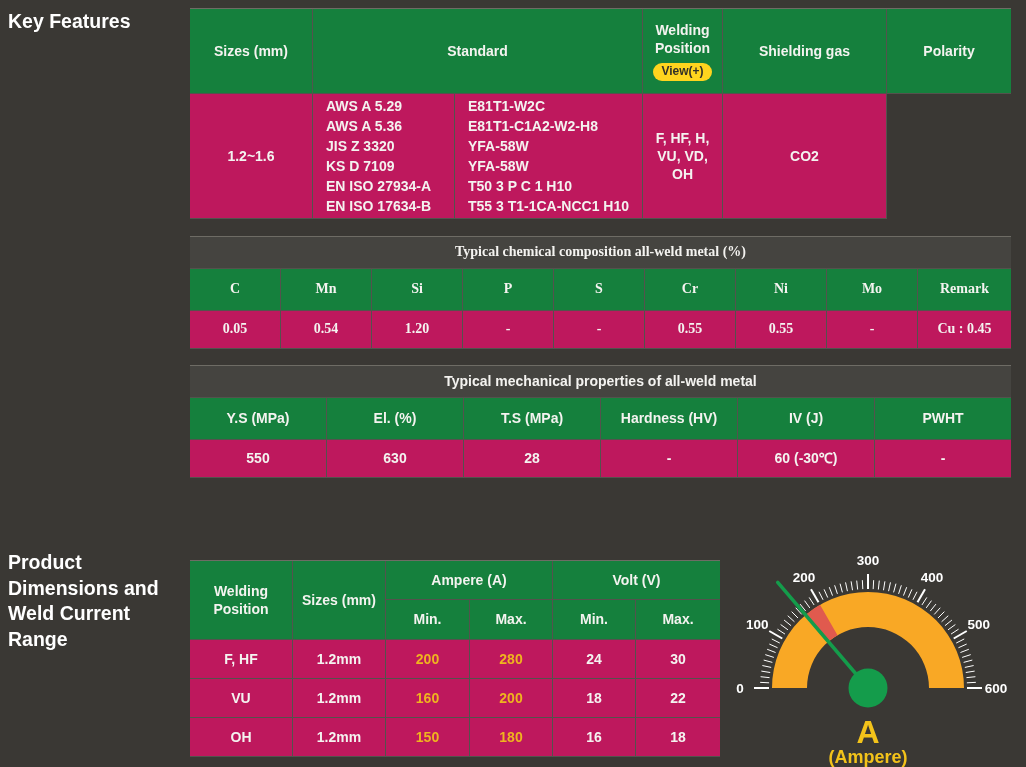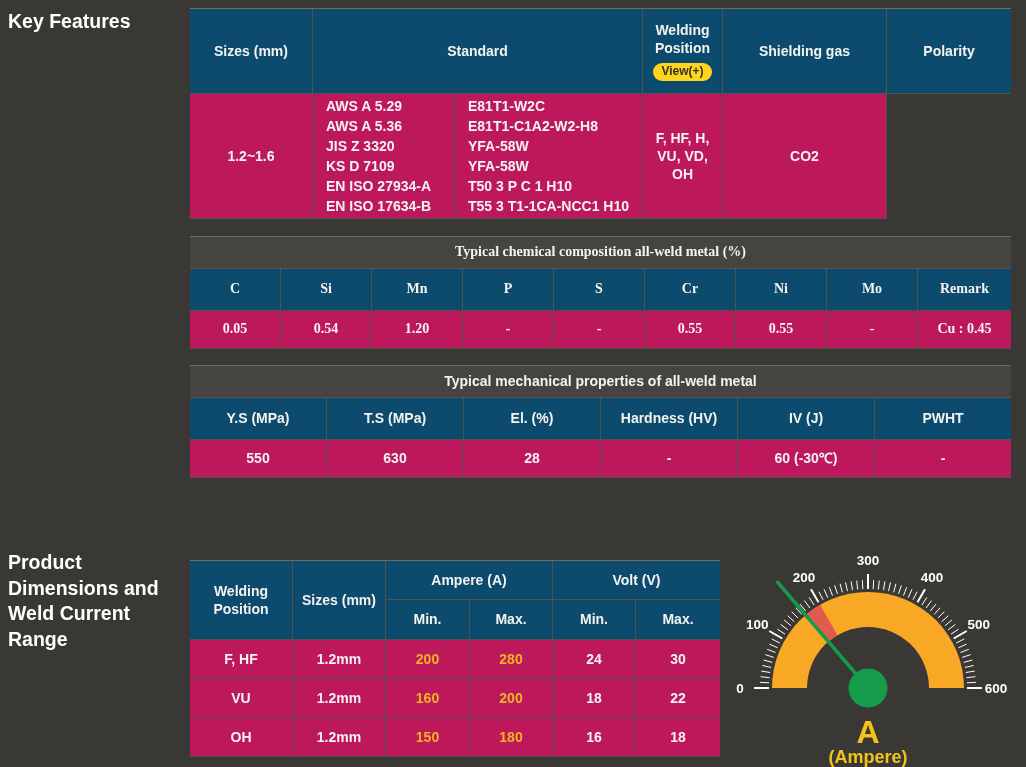--- a/index.html
+++ b/index.html
@@ -30,21 +30,21 @@
   .cell {
     display:flex; flex-direction:column;
     align-items:center; justify-content:center;
     text-align:center;
     border-right:1px solid #54524d;
     border-bottom:1px solid #54524d;
     padding:2px 4px;
     line-height:1.3;
   }
   .cell.last { border-right:none; }
-  .head { background:#0c4a6e; }
+  .head { background:#15803d; }
   .bodyc { background:#be185d; }
   .caption { grid-column:1 / -1; background:#454440; border-right:none; }
 
   
   .t1 { top:8px; width:821px;
         grid-template-columns:123px 142px 188px 80px 164px 124px;
         grid-template-rows:85px 125px; }
   .t1 .std-head { grid-column:2 / 4; }
   .std-list { align-items:flex-start; text-align:left; padding-left:13px; line-height:20px; }
 
@@ -113,44 +113,44 @@
       <div>T50 3 P C 1 H10</div>
       <div>T55 3 T1-1CA-NCC1 H10</div>
     </div>
     <div class="cell bodyc">F, HF, H, VU, VD, OH</div>
     <div class="cell bodyc">CO2</div>
   </div>
 
   <div class="tbl t2">
     <div class="cell caption">Typical chemical composition all-weld metal (%)</div>
     <div class="cell head">C</div>
+    <div class="cell head">Mn</div>
     <div class="cell head">Si</div>
-    <div class="cell head">Mn</div>
     <div class="cell head">P</div>
     <div class="cell head">S</div>
     <div class="cell head">Cr</div>
     <div class="cell head">Ni</div>
     <div class="cell head">Mo</div>
     <div class="cell head last">Remark</div>
     <div class="cell bodyc">0.05</div>
     <div class="cell bodyc">0.54</div>
     <div class="cell bodyc">1.20</div>
     <div class="cell bodyc">-</div>
     <div class="cell bodyc">-</div>
     <div class="cell bodyc">0.55</div>
     <div class="cell bodyc">0.55</div>
     <div class="cell bodyc">-</div>
     <div class="cell bodyc last">Cu : 0.45</div>
   </div>
 
   <div class="tbl t3">
     <div class="cell caption">Typical mechanical properties of all-weld metal</div>
     <div class="cell head">Y.S (MPa)</div>
+    <div class="cell head">El. (%)</div>
     <div class="cell head">T.S (MPa)</div>
-    <div class="cell head">El. (%)</div>
     <div class="cell head">Hardness (HV)</div>
     <div class="cell head">IV (J)</div>
     <div class="cell head last">PWHT</div>
     <div class="cell bodyc">550</div>
     <div class="cell bodyc">630</div>
     <div class="cell bodyc">28</div>
     <div class="cell bodyc">-</div>
     <div class="cell bodyc">60 (-30℃)</div>
     <div class="cell bodyc last">-</div>
   </div>

